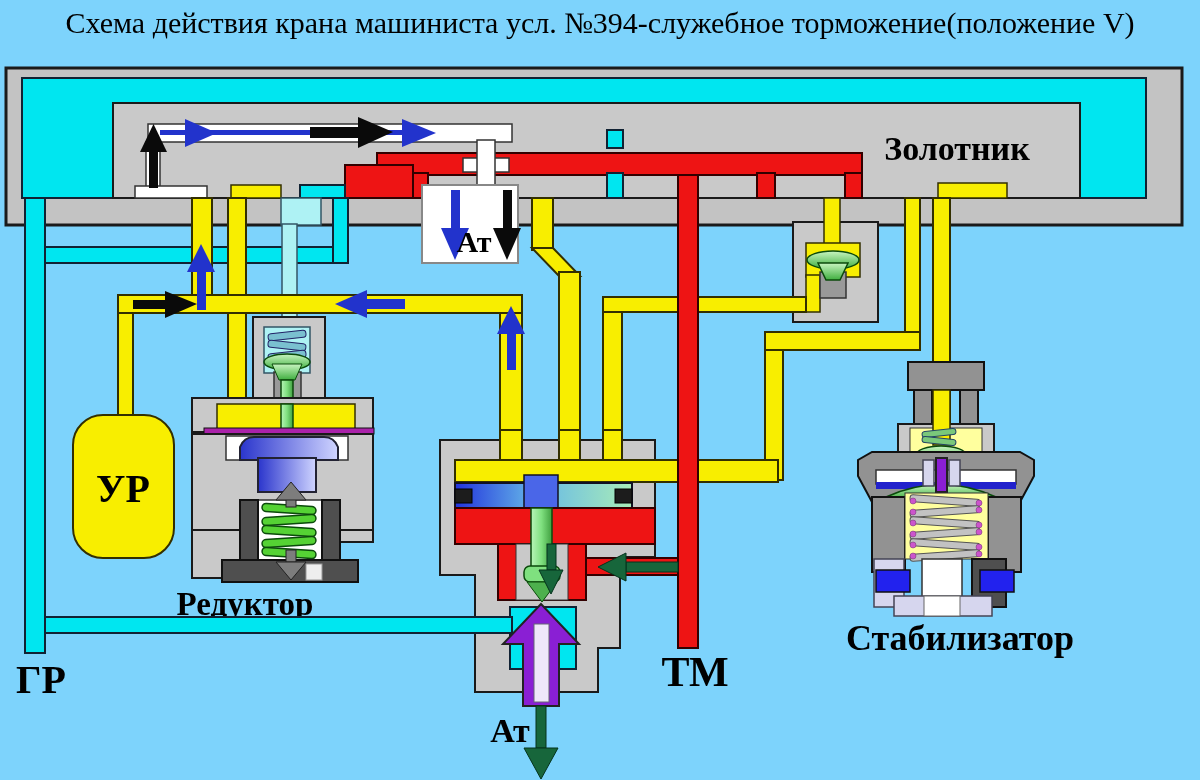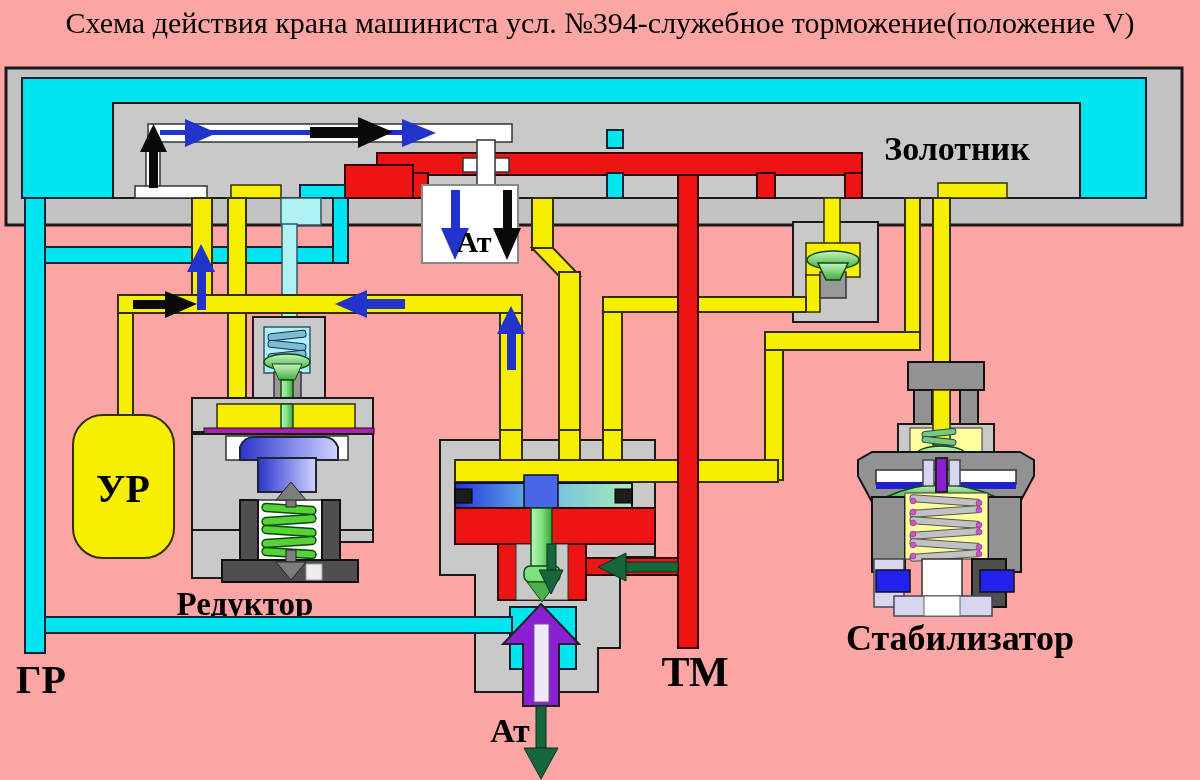--- a/index.html
+++ b/index.html
@@ -1,16 +1,16 @@
 <!DOCTYPE html>
 <html style="--body-gray: #c3c3c3; --zolotnik-gray: #c9c9c9; --pipe-air-supply: #00e6f0; --pale-cyan: #aef2f4; --pipe-pressure: #f8ee00; --pipe-brake: #ee1414; --flow-ur: #2233cc; --flow-feed: #0a0a0a; --flow-exhaust: #17663b; --valve-purple: #8a1fd4; --piston-blue: #3344dd; --spring-green: #55d234; --dark-metal: #4f4f4f; --mid-metal: #929292; --lavender: #d6d6ee; --diaphragm-magenta: #aa22aa; --nut-blue: #2222ee;"><head>
 <meta charset="utf-8">
 <style>
   html,body{margin:0;padding:0;background:#fff;}
-  .stage{width:1200px;height:780px;position:relative;background:#fca5a5;font-family:"Liberation Serif",serif;}
+  .stage{width:1200px;height:780px;position:relative;background:#7dd3fc;font-family:"Liberation Serif",serif;}
   svg{display:block;}
   text{fill:#000;}
   .title-t{font-family:"Liberation Serif",serif;font-size:30px;}
   .lbl{font-family:"Liberation Serif",serif;font-weight:bold;}
   .c-body{fill:var(--body-gray);stroke:#1a1a1a;stroke-width:3;}
   .c-zol{fill:var(--zolotnik-gray);stroke:#1a1a1a;stroke-width:2;}
   .c-cyan{fill:var(--pipe-air-supply);stroke:#123;stroke-width:2;}
   .c-pale{fill:var(--pale-cyan);stroke:#356;stroke-width:1.5;}
   .c-yellow{fill:var(--pipe-pressure);stroke:#332f00;stroke-width:2;}
   .c-yellow-n{fill:var(--pipe-pressure);stroke:#332f00;stroke-width:1.5;}

